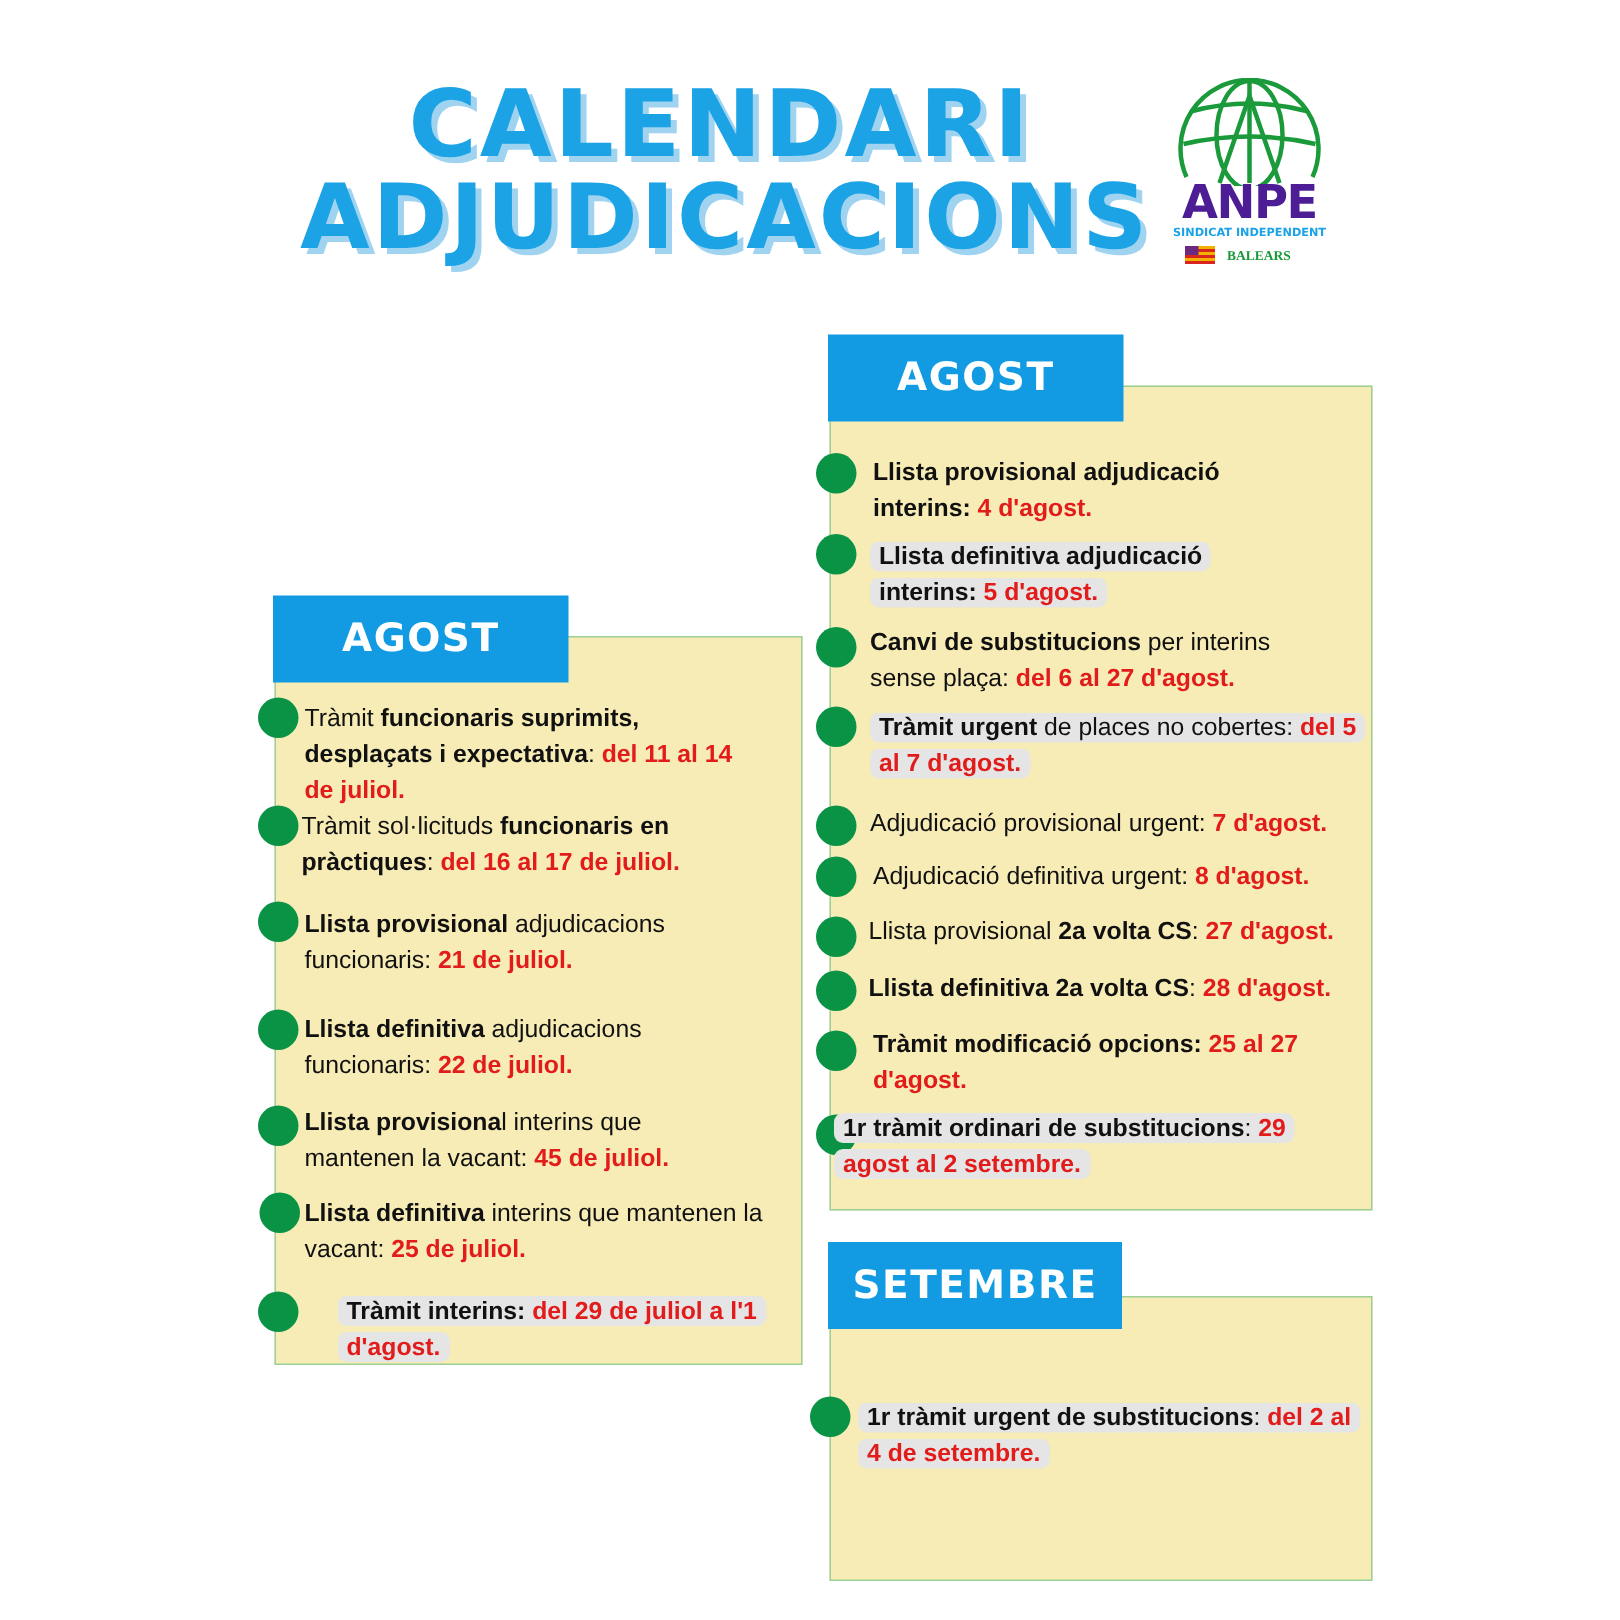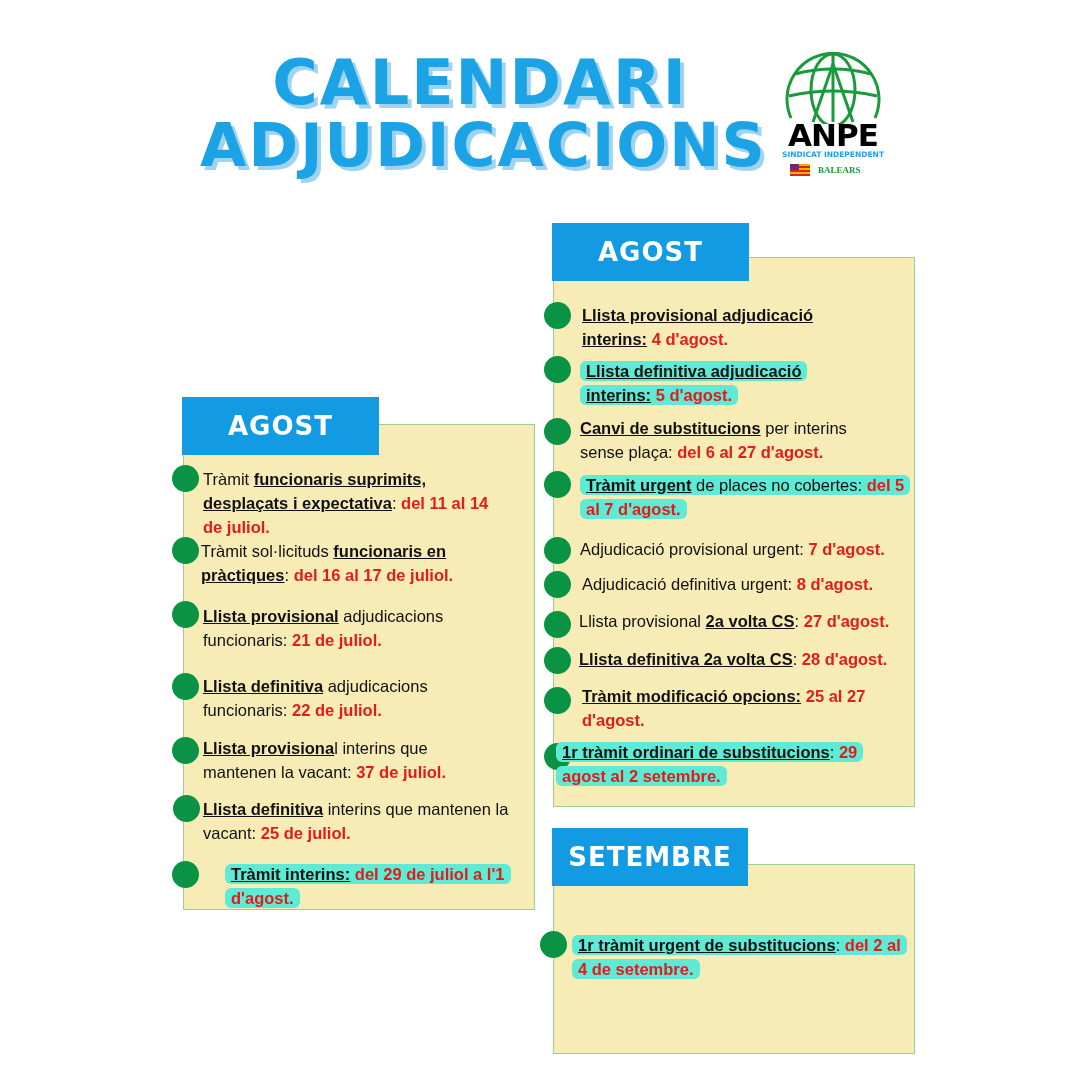--- a/index.html
+++ b/index.html
@@ -11,37 +11,37 @@
       font-family: "DejaVu Sans", sans-serif; font-weight: bold;
       color: #1ba3e6; letter-spacing: 2px;
       text-shadow: 4px 4px 0 #9fd3f0;
     }
     .title-1 { top: 48px; font-size: 62px; line-height: 70px; }
     .title-2 { top: 112px; font-size: 60px; line-height: 66px; }
 
     .logo { position: absolute; left: 775px; top: 52px; width: 116px; height: 130px; }
     .logo svg { position: absolute; left: 8px; top: 0; }
     .logo-anpe { position: absolute; left: 0; top: 66px; width: 116px; text-align: center;
-      font-family: "DejaVu Sans", sans-serif; font-weight: bold; font-size: 31px; color: #000000; letter-spacing: -1px; line-height: 34px; }
+      font-family: "DejaVu Sans", sans-serif; font-weight: bold; font-size: 31px; color: #4c1d95; letter-spacing: -1px; line-height: 34px; }
     .logo-sub { position: absolute; left: 0; top: 98px; width: 116px; text-align: center;
       font-family: "DejaVu Sans", sans-serif; font-weight: bold; font-size: 7.5px; color: #1ba3e6; }
     .logo-region { position: absolute; left: 15px; top: 112px; display: flex; align-items: center; gap: 8px; }
     .logo-flag { width: 20px; height: 12px; background: repeating-linear-gradient(#f2b000 0 2px, #d9261c 2px 4px); position: relative; }
     .logo-flag::before { content: ""; position: absolute; left: 0; top: 0; width: 9px; height: 6px; background: #6b2a7f; }
     .logo-region-label { font-family: Liberation Serif, serif; font-weight: bold; font-size: 9px; color: #1a9a3a; }
 
     .panel { position: absolute; background: #f7ecb5; border: 1px solid #9ccf95; }
     .month-tab { position: absolute; background: #129be2; color: #fff;
       font-family: "DejaVu Sans", sans-serif; font-weight: bold; font-size: 26px;
       display: flex; align-items: center; justify-content: center; letter-spacing: 1px; }
 
     .item { position: absolute; font-size: 16.5px; line-height: 24px; color: #111; }
-    .item b { font-weight: bold; text-decoration: underline; }
+    .item b { font-weight: bold; }
     .item .date { color: #e21b1b; font-weight: bold; }
-    .hl { background: #5eead4; border-radius: 6px; padding: 1px 6px; box-decoration-break: clone; -webkit-box-decoration-break: clone; }
+    .hl { background: #e5e5e5; border-radius: 6px; padding: 1px 6px; box-decoration-break: clone; -webkit-box-decoration-break: clone; }
 
     .dot { position: absolute; width: 27px; height: 27px; border-radius: 50%; background: #0a9345; }
   </style>
 </head>
 <body>
 
 <div class="title title-1">CALENDARI</div>
 <div class="title title-2">ADJUDICACIONS</div>
 
 <div class="logo">
@@ -87,21 +87,21 @@
   <span></span><b>Llista provisional</b><span> adjudicacions funcionaris: </span><span class="date">21 de juliol.</span>
 </div>
 
 <div class="dot" style="left:172px; top:673px;"></div>
 <div class="item" style="left:203px; top:674px; width:270px;">
   <span></span><b>Llista definitiva</b><span> adjudicacions funcionaris: </span><span class="date">22 de juliol.</span>
 </div>
 
 <div class="dot" style="left:172px; top:737px;"></div>
 <div class="item" style="left:203px; top:736px; width:290px;">
-  <span></span><b>Llista provisiona</b><span>l interins que mantenen la vacant: </span><span class="date">37 de juliol.</span>
+  <span></span><b>Llista provisiona</b><span>l interins que mantenen la vacant: </span><span class="date">45 de juliol.</span>
 </div>
 
 <div class="dot" style="left:173px; top:795px;"></div>
 <div class="item" style="left:203px; top:797px; width:330px;">
   <span></span><b>Llista definitiva</b><span> interins que mantenen la vacant: </span><span class="date">25 de juliol.</span>
 </div>
 
 <div class="dot" style="left:172px; top:861px;"></div>
 <div class="item" style="left:197px; top:862px; width:320px;margin-left:28px;">
   <span class="hl"><b>Tràmit interins:</b><span> </span><span class="date">del 29 de juliol a l'1 d'agost.</span></span>

